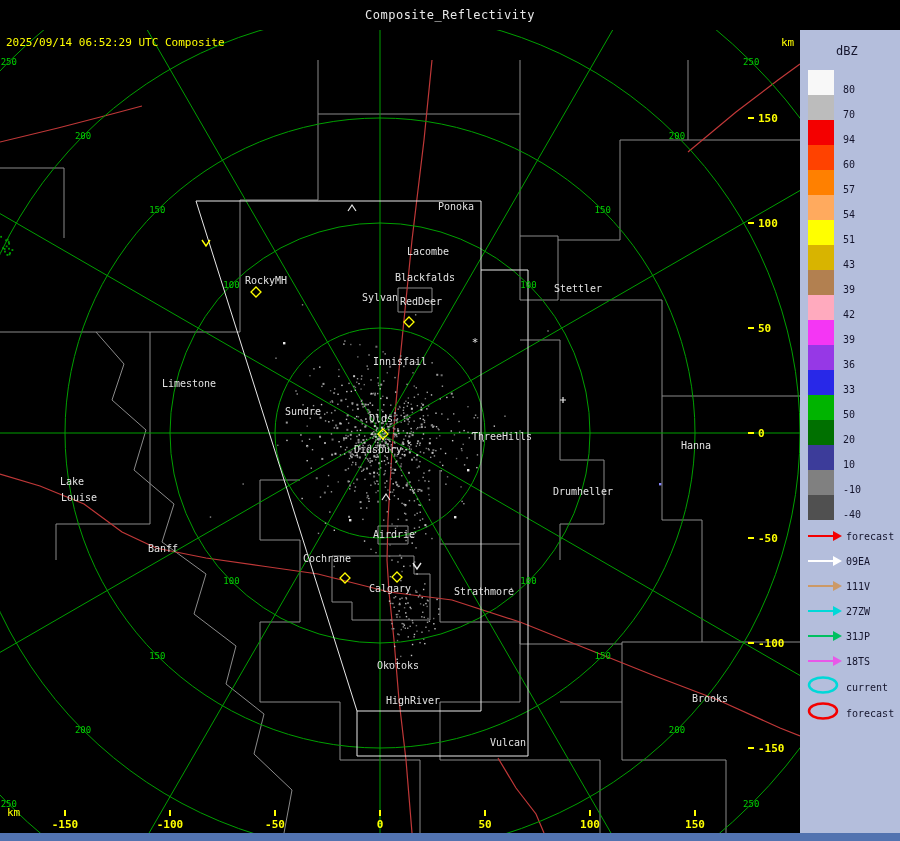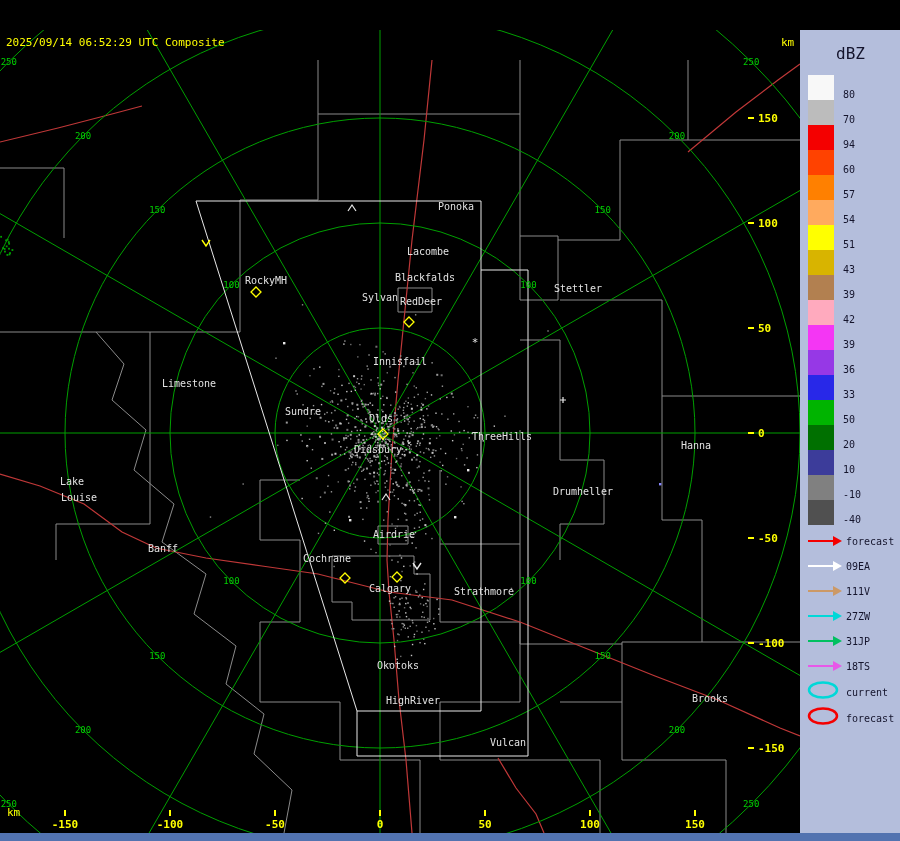--- a/index.html
+++ b/index.html
@@ -7,21 +7,21 @@
     font-family:"DejaVu Sans Mono","Liberation Mono",monospace}
   #app{position:relative;width:900px;height:841px;background:#000}
   .titlebar{position:absolute;left:0;top:0;width:900px;height:30px;display:flex;
     align-items:center;justify-content:center;color:#e8e8e8;font-size:12px;letter-spacing:.5px}
   #map{position:absolute;left:0;top:30px;background:#000}
   .timestamp{position:absolute;left:6px;top:36px;color:#ffff00;font-size:11px;white-space:pre}
   .km-top{position:absolute;left:781px;top:36px;color:#ffff00;font-size:11px}
   .km-bottom{position:absolute;left:7px;top:806px;color:#ffff00;font-size:11px}
   .sidepanel{position:absolute;left:800px;top:30px;width:100px;height:803px;background:#b4bedc}
   .bottomstrip{position:absolute;left:0;top:833px;width:900px;height:8px;background:#5273b0}
-  .dbz-title{margin:14px 0 4px 36px;font-size:16px;color:#14142c}
+  .dbz-title{margin:14px 0 4px 36px;font-size:12px;color:#14142c}
   #scale{margin-top:12px}
   .scale-row{display:flex;align-items:flex-end;height:25px;padding-left:8px}
   .swatch{width:26px;height:25px;flex:none}
   .scale-label{margin-left:9px;font-size:10px;color:#14142c}
   #legend{margin-top:4px}
   .legend-row{display:flex;align-items:center;height:25px;padding-left:6px}
   .legend-row.tall{height:26px}
   .legend-label{margin-left:4px;font-size:10px;color:#14142c}
   svg text{font-family:"DejaVu Sans Mono","Liberation Mono",monospace}
   .grid{stroke:#00a000;fill:none;stroke-width:1}
@@ -32,20 +32,23 @@
   .axis-label{fill:#ffff00;font-size:11px;font-weight:bold}
   .axis-tick{stroke:#ffff00;stroke-width:2}
   .city{fill:#e2e2e2;font-size:10px;text-anchor:middle}
   .site{stroke:#ffff00;fill:none;stroke-width:1.3}
 </style>
 </head>
 <body>
 
 <div id="app">
 
+  <div class="titlebar">
+    <span>Composite_Reflectivity</span>
+  </div>
 
   <svg id="map" width="800" height="803" viewBox="0 30 800 803">
     <g id="g-boundaries">
       <path class="boundary" d="M318,60 V200"></path>
       <path class="boundary" d="M318,114 H520"></path>
       <path class="boundary" d="M520,60 V300"></path>
       <path class="boundary" d="M520,236 H558 V300 H520"></path>
       <path class="boundary" d="M558,240 H620 V140 H688 V60"></path>
       <path class="boundary" d="M688,140 H800"></path>
       <path class="boundary" d="M240,200 H318"></path>

